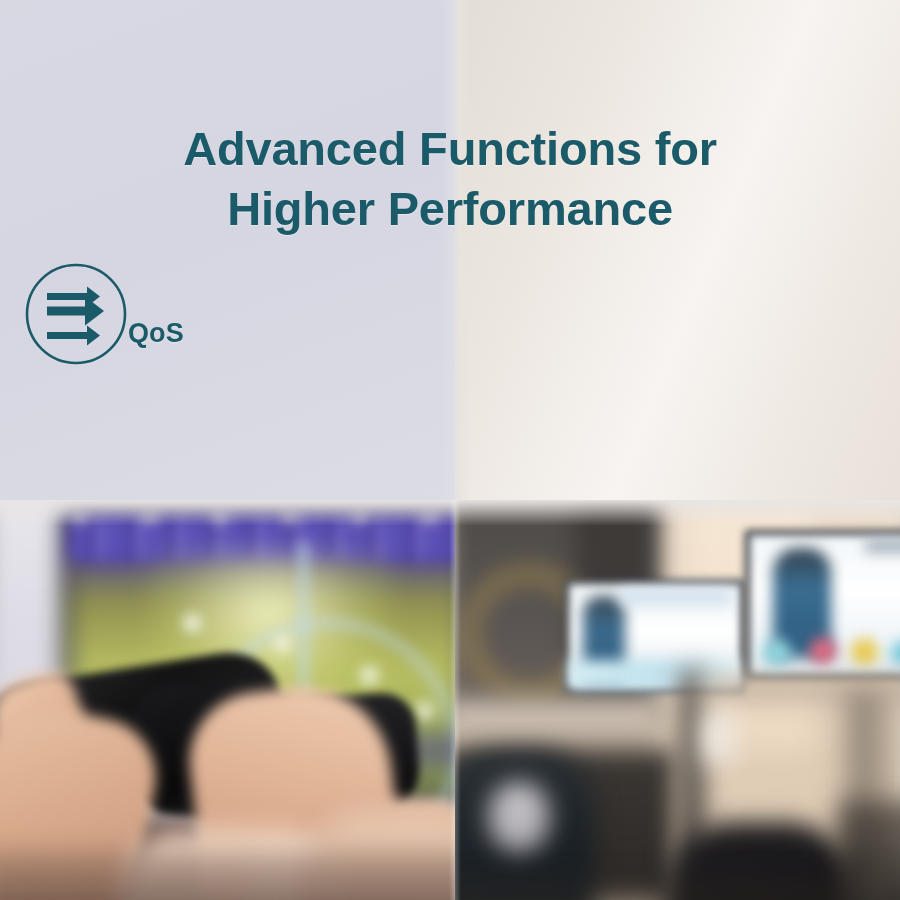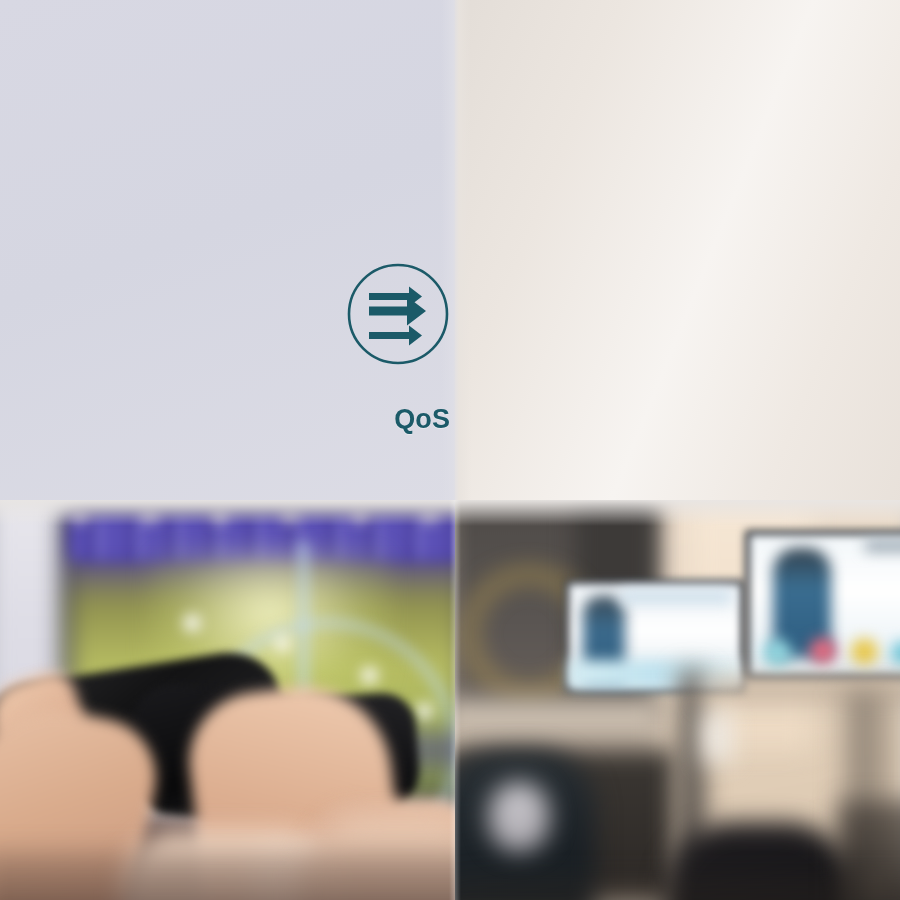--- a/index.html
+++ b/index.html
@@ -76,22 +76,23 @@
   .features {
     position: absolute;
     top: 262px;
     left: 0;
     width: 900px;
     display: flex;
   }
   .feature {
     width: 450px;
     display: flex;
-    flex-direction: column;
-    align-items: flex-end;
+    flex-direction: row;
+    align-items: center;
+    padding-left: 24px;
   }
   .feature-icon-wrap {
     width: 104px;
     height: 104px;
     display: flex;
     align-items: center;
     justify-content: center;
   }
   .feature-icon-wrap svg {
     display: block;
@@ -400,20 +401,24 @@
 <body>
 
 <div id="poster">
 
   <div class="bg-split">
     <div class="bg-left"></div>
     <div class="bg-right"></div>
   </div>
   <div class="bg-seam"></div>
 
+  <h1 class="headline">
+    <span class="line">Advanced Functions for</span>
+    <span class="line">Higher Performance</span>
+  </h1>
 
   <div class="features">
 
     <div class="feature">
       <div class="feature-icon-wrap">
         <svg width="104" height="104" viewBox="0 0 104 104" aria-hidden="true">
           <circle cx="52" cy="52" r="49" fill="none" stroke="#1b5a68" stroke-width="2.6"></circle>
 
           <path d="M23 31 h40 v-6.5 l13 10 -13 10 v-6.5 h-40 z" fill="#1b5a68"></path>
 

